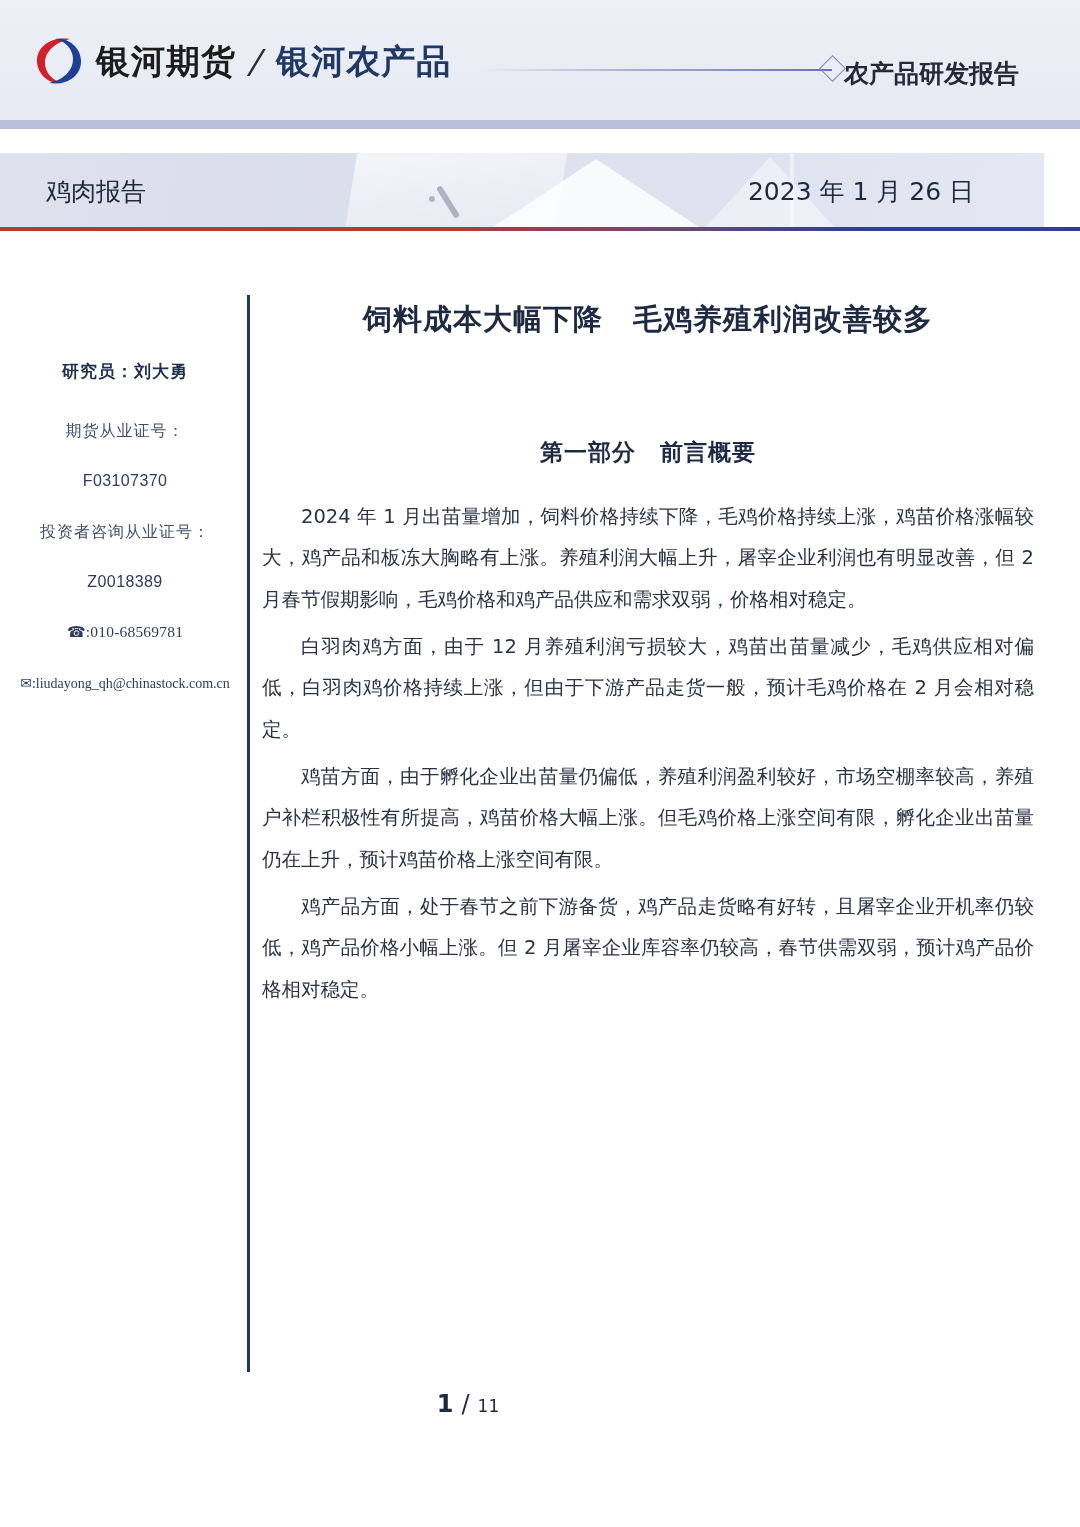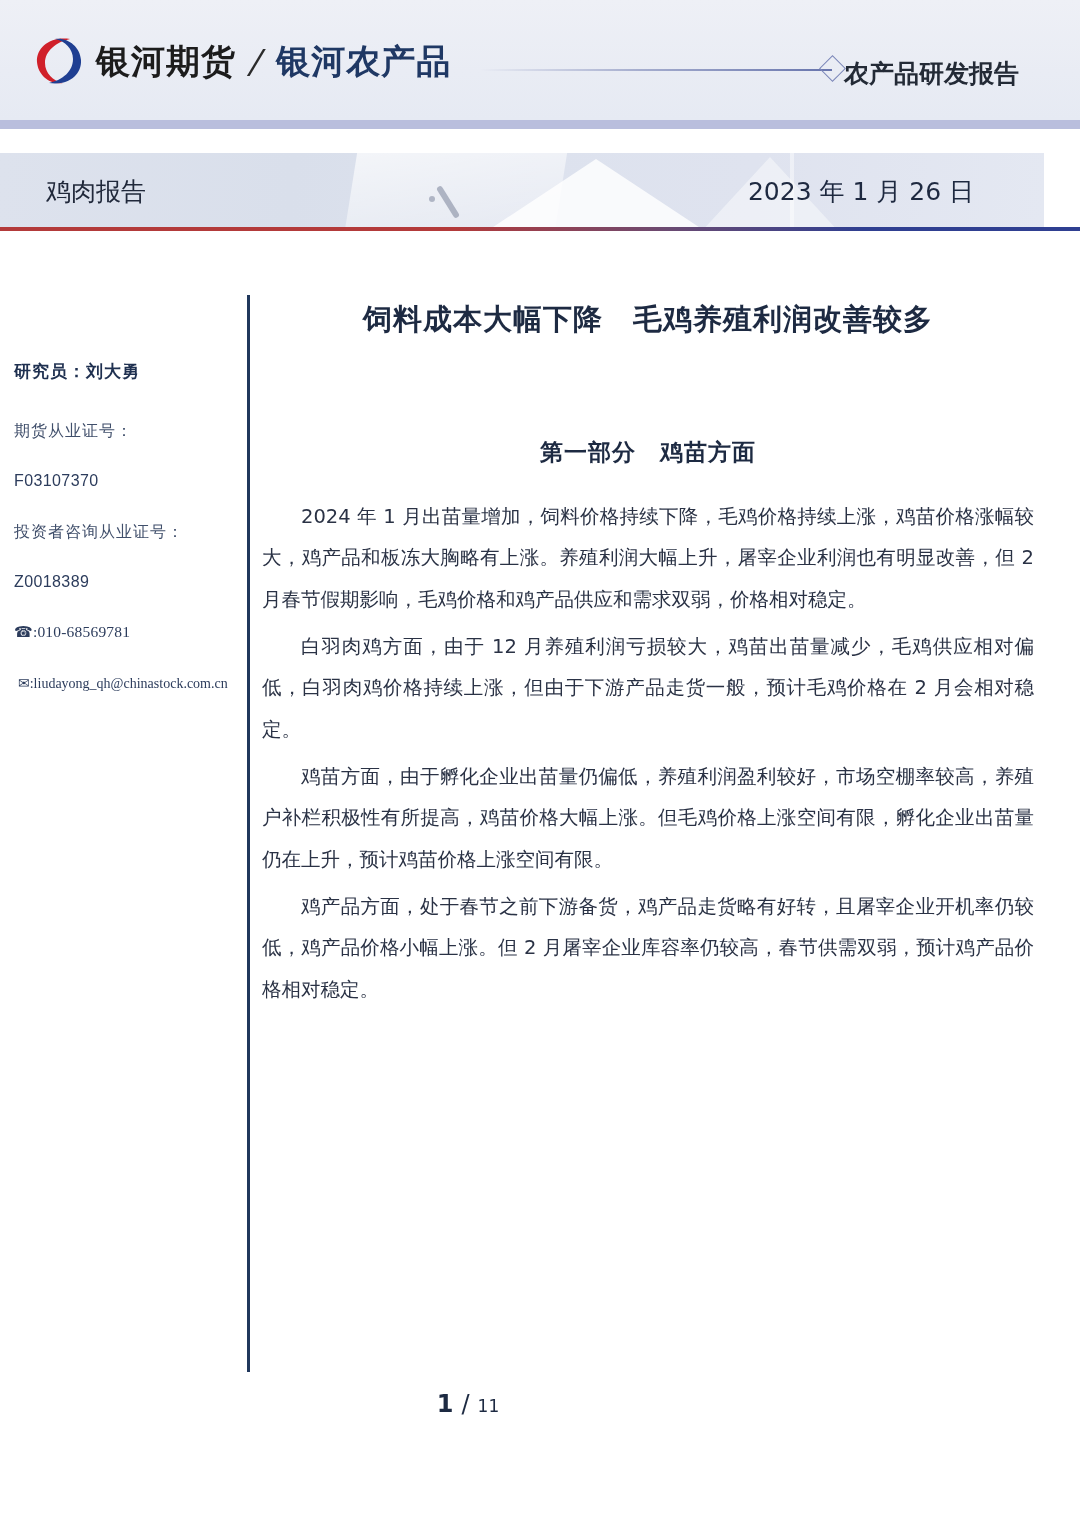--- a/index.html
+++ b/index.html
@@ -193,21 +193,21 @@
     height: 4px;
     background: linear-gradient(90deg, #b33a3a 0%, #b33a3a 42%, #6a4a72 62%, #2f3f91 80%, #2f3f91 100%);
   }
 
   
   .sidebar {
     position: absolute;
     left: 14px;
     top: 360px;
     width: 222px;
-    text-align: left;
+    text-align: center;
   }
   .sb-researcher {
     font-family: "Liberation Serif", "DejaVu Serif", serif;
     font-weight: bold;
     font-size: 17px;
     color: #1f3050;
     letter-spacing: 1px;
     margin-bottom: 38px;
   }
   .sb-label {
@@ -361,21 +361,21 @@
     <div class="sb-value">F03107370</div>
     <div class="sb-label">投资者咨询从业证号：</div>
     <div class="sb-value">Z0018389</div>
     <div class="sb-contact"><span class="ico">☎</span><span>:010-68569781</span></div>
     <div class="sb-email"><span class="ico">✉</span><span>:liudayong_qh@chinastock.com.cn</span></div>
   </div>
   <div class="divider"></div>
 
   <div class="content">
     <h1 class="doc-title">饲料成本大幅下降　毛鸡养殖利润改善较多</h1>
-    <h2 class="section-heading">第一部分　鸡苗方面</h2>
+    <h2 class="section-heading">第一部分　前言概要</h2>
     <p class="para para-first">2024 年 1 月出苗量增加，饲料价格持续下降，毛鸡价格持续上涨，鸡苗价格涨幅较大，鸡产品和板冻大胸略有上涨。养殖利润大幅上升，屠宰企业利润也有明显改善，但 2 月春节假期影响，毛鸡价格和鸡产品供应和需求双弱，价格相对稳定。</p>
     <p class="para">白羽肉鸡方面，由于 12 月养殖利润亏损较大，鸡苗出苗量减少，毛鸡供应相对偏低，白羽肉鸡价格持续上涨，但由于下游产品走货一般，预计毛鸡价格在 2 月会相对稳定。</p>
     <p class="para">鸡苗方面，由于孵化企业出苗量仍偏低，养殖利润盈利较好，市场空棚率较高，养殖户补栏积极性有所提高，鸡苗价格大幅上涨。但毛鸡价格上涨空间有限，孵化企业出苗量仍在上升，预计鸡苗价格上涨空间有限。</p>
     <p class="para">鸡产品方面，处于春节之前下游备货，鸡产品走货略有好转，且屠宰企业开机率仍较低，鸡产品价格小幅上涨。但 2 月屠宰企业库容率仍较高，春节供需双弱，预计鸡产品价格相对稳定。</p>
   </div>
 
   <div class="footer">
     <span class="pg-cur">1</span><span class="pg-sep">/</span><span class="pg-total">11</span>
   </div>
 

